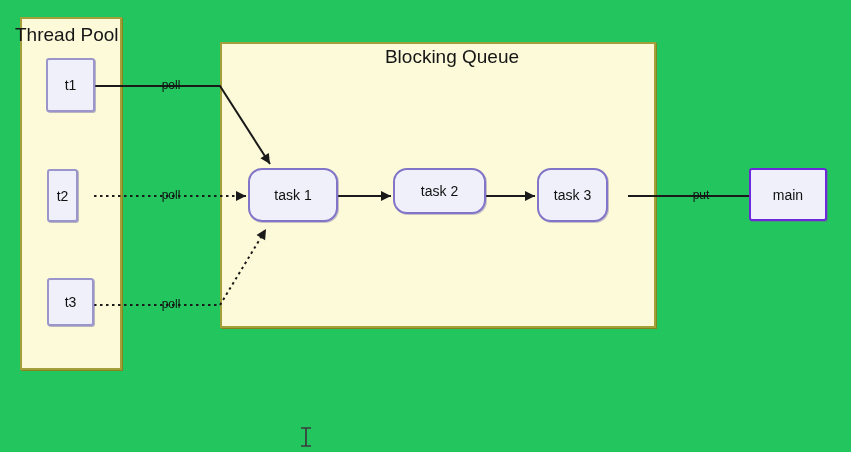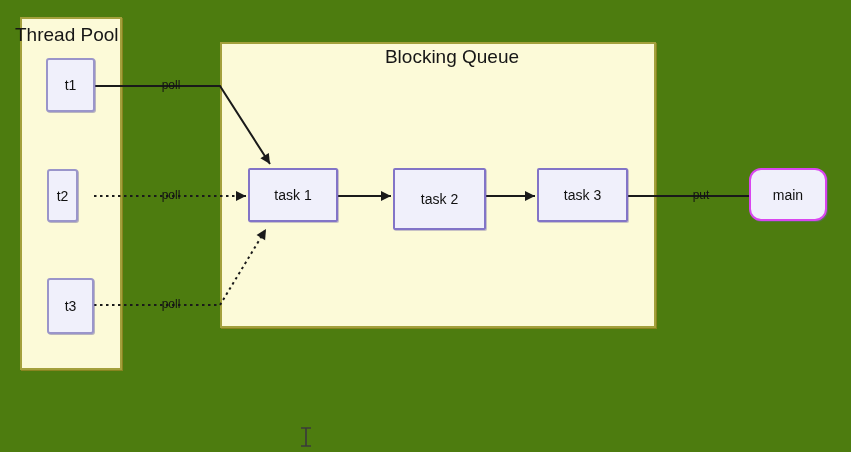--- a/index.html
+++ b/index.html
@@ -5,21 +5,21 @@
   html, body {
     margin: 0;
     padding: 0;
     background: #ffffff;
     font-family: "Liberation Sans", "DejaVu Sans", sans-serif;
   }
   .stage {
     position: relative;
     width: 851px;
     height: 452px;
-    background: #4d7c0f;
+    background: #22c55e;
     overflow: hidden;
   }
   .container-box {
     position: absolute;
     background: #fcfad8;
     border: 2px solid #a3a03c;
     box-shadow: 1px 1px 0 #87841f;
     box-sizing: border-box;
   }
   #container-thread-pool { left: 20px; top: 17px; width: 102px; height: 353px; }
@@ -45,34 +45,34 @@
     color: #101010;
     z-index: 3;
   }
   .thread-node {
     border: 2px solid #9a95ca;
     border-radius: 3px;
     box-shadow: 1px 1px 0 rgba(105, 98, 160, 0.45);
   }
   .task-node {
     border: 2px solid #8274c7;
-    border-radius: 2px;
+    border-radius: 14px;
     box-shadow: 1px 1px 0 rgba(100, 85, 165, 0.35);
   }
   .plain-node {
-    border: 2px solid #d946ef;
-    border-radius: 12px;
+    border: 2px solid #6d28d9;
+    border-radius: 3px;
     box-shadow: 1px 1px 0 rgba(105, 98, 160, 0.45);
   }
   #node-t1   { left: 46px;  top: 58px;  width: 49px; height: 54px; }
   #node-t2   { left: 47px;  top: 169px; width: 31px; height: 53px; }
-  #node-t3   { left: 47px;  top: 278px; width: 47px; height: 56px; }
+  #node-t3   { left: 47px;  top: 278px; width: 47px; height: 48px; }
   #node-task1 { left: 248px; top: 168px; width: 90px; height: 54px; }
-  #node-task2 { left: 393px; top: 168px; width: 93px; height: 62px; }
-  #node-task3 { left: 537px; top: 168px; width: 91px; height: 54px; }
+  #node-task2 { left: 393px; top: 168px; width: 93px; height: 46px; }
+  #node-task3 { left: 537px; top: 168px; width: 71px; height: 54px; }
   #node-main  { left: 749px; top: 168px; width: 78px; height: 53px; }
   .edges-svg {
     position: absolute;
     left: 0; top: 0;
     width: 851px;
     height: 452px;
     z-index: 2;
     pointer-events: none;
   }
   .edge-label {

